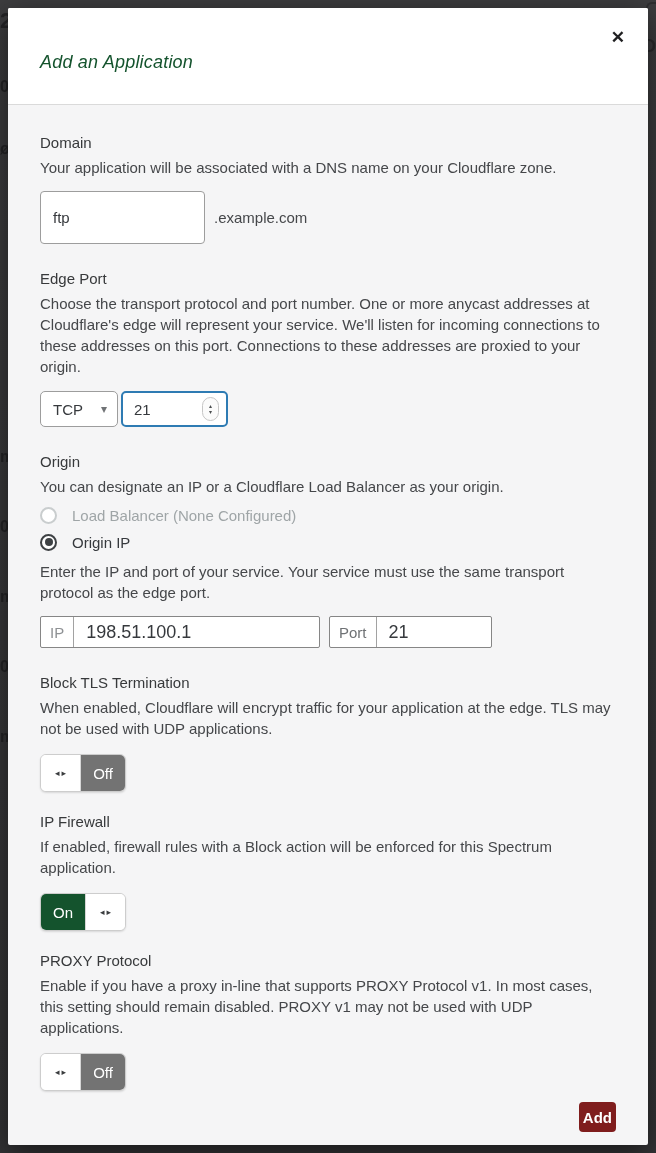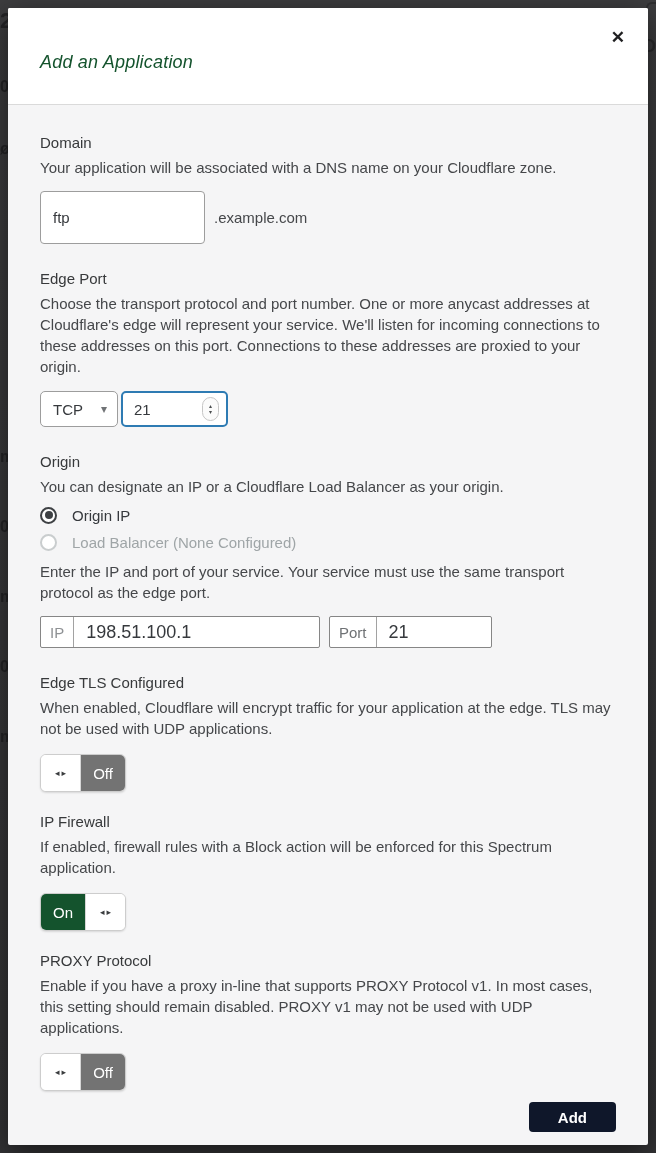--- a/index.html
+++ b/index.html
@@ -143,22 +143,22 @@
     color: #fff; font-size: 15px;
   }
   .toggle.off .state { background: #737373; }
   .toggle.on  .state { background: #14532d; }
   .toggle.off .knob { border-right: 1px solid #d6d6d6; }
   .toggle.on  .knob { border-left: 1px solid #d6d6d6; }
 
   
   .footer-row { display: flex; justify-content: flex-end; margin-top: 11px; padding-right: 0px; }
   .add-btn {
-    background: #0f172a; color: #fff; border: none; border-radius: 4px;
-    height: 30px; padding: 0 29px; font-size: 15px; font-weight: bold;
+    background: #7f1d1d; color: #fff; border: none; border-radius: 4px;
+    height: 30px; padding: 0 4px; font-size: 15px; font-weight: bold;
     font-family: "Liberation Sans", sans-serif; cursor: pointer;
   }
 </style>
 </head>
 <body>
 
 <div class="backdrop">
   <span class="frag">2</span>
   <span class="frag">0</span>
   <span class="frag">ø</span>
@@ -202,41 +202,41 @@
           <span>▴</span>
           <span>▾</span>
         </span>
       </div>
     </div>
 
     
     <h3 class="section-heading mt-section">Origin</h3>
     <p class="section-desc">You can designate an IP or a Cloudflare Load Balancer as your origin.</p>
     <div class="radio-row">
+      <span class="radio disabled"></span>
+      <span class="radio-label disabled">Load Balancer (None Configured)</span>
+    </div>
+    <div class="radio-row">
       <span class="radio checked"></span>
       <span class="radio-label">Origin IP</span>
-    </div>
-    <div class="radio-row">
-      <span class="radio disabled"></span>
-      <span class="radio-label disabled">Load Balancer (None Configured)</span>
     </div>
     <p class="section-desc" style="margin-top:10px;">Enter the IP and port of your service. Your service must use the same transport protocol as the edge port.</p>
     <div class="inline-inputs">
       <div class="prefix-group ip-group">
         <span class="prefix">IP</span>
         <span class="value">198.51.100.1</span>
       </div>
       <div class="prefix-group portnum-group">
         <span class="prefix" style="color:#6e7174;">Port</span>
         <span class="value">21</span>
       </div>
     </div>
 
     
-    <h3 class="section-heading mt-section">Edge TLS Configured</h3>
+    <h3 class="section-heading mt-section">Block TLS Termination</h3>
     <p class="section-desc">When enabled, Cloudflare will encrypt traffic for your application at the edge. TLS may not be used with UDP applications.</p>
     <div class="toggle off">
       <span class="knob">◂▸</span>
       <span class="state">Off</span>
     </div>
 
     
     <h3 class="section-heading" style="margin-top:21px;">IP Firewall</h3>
     <p class="section-desc">If enabled, firewall rules with a Block action will be enforced for this Spectrum application.</p>
     <div class="toggle on">

